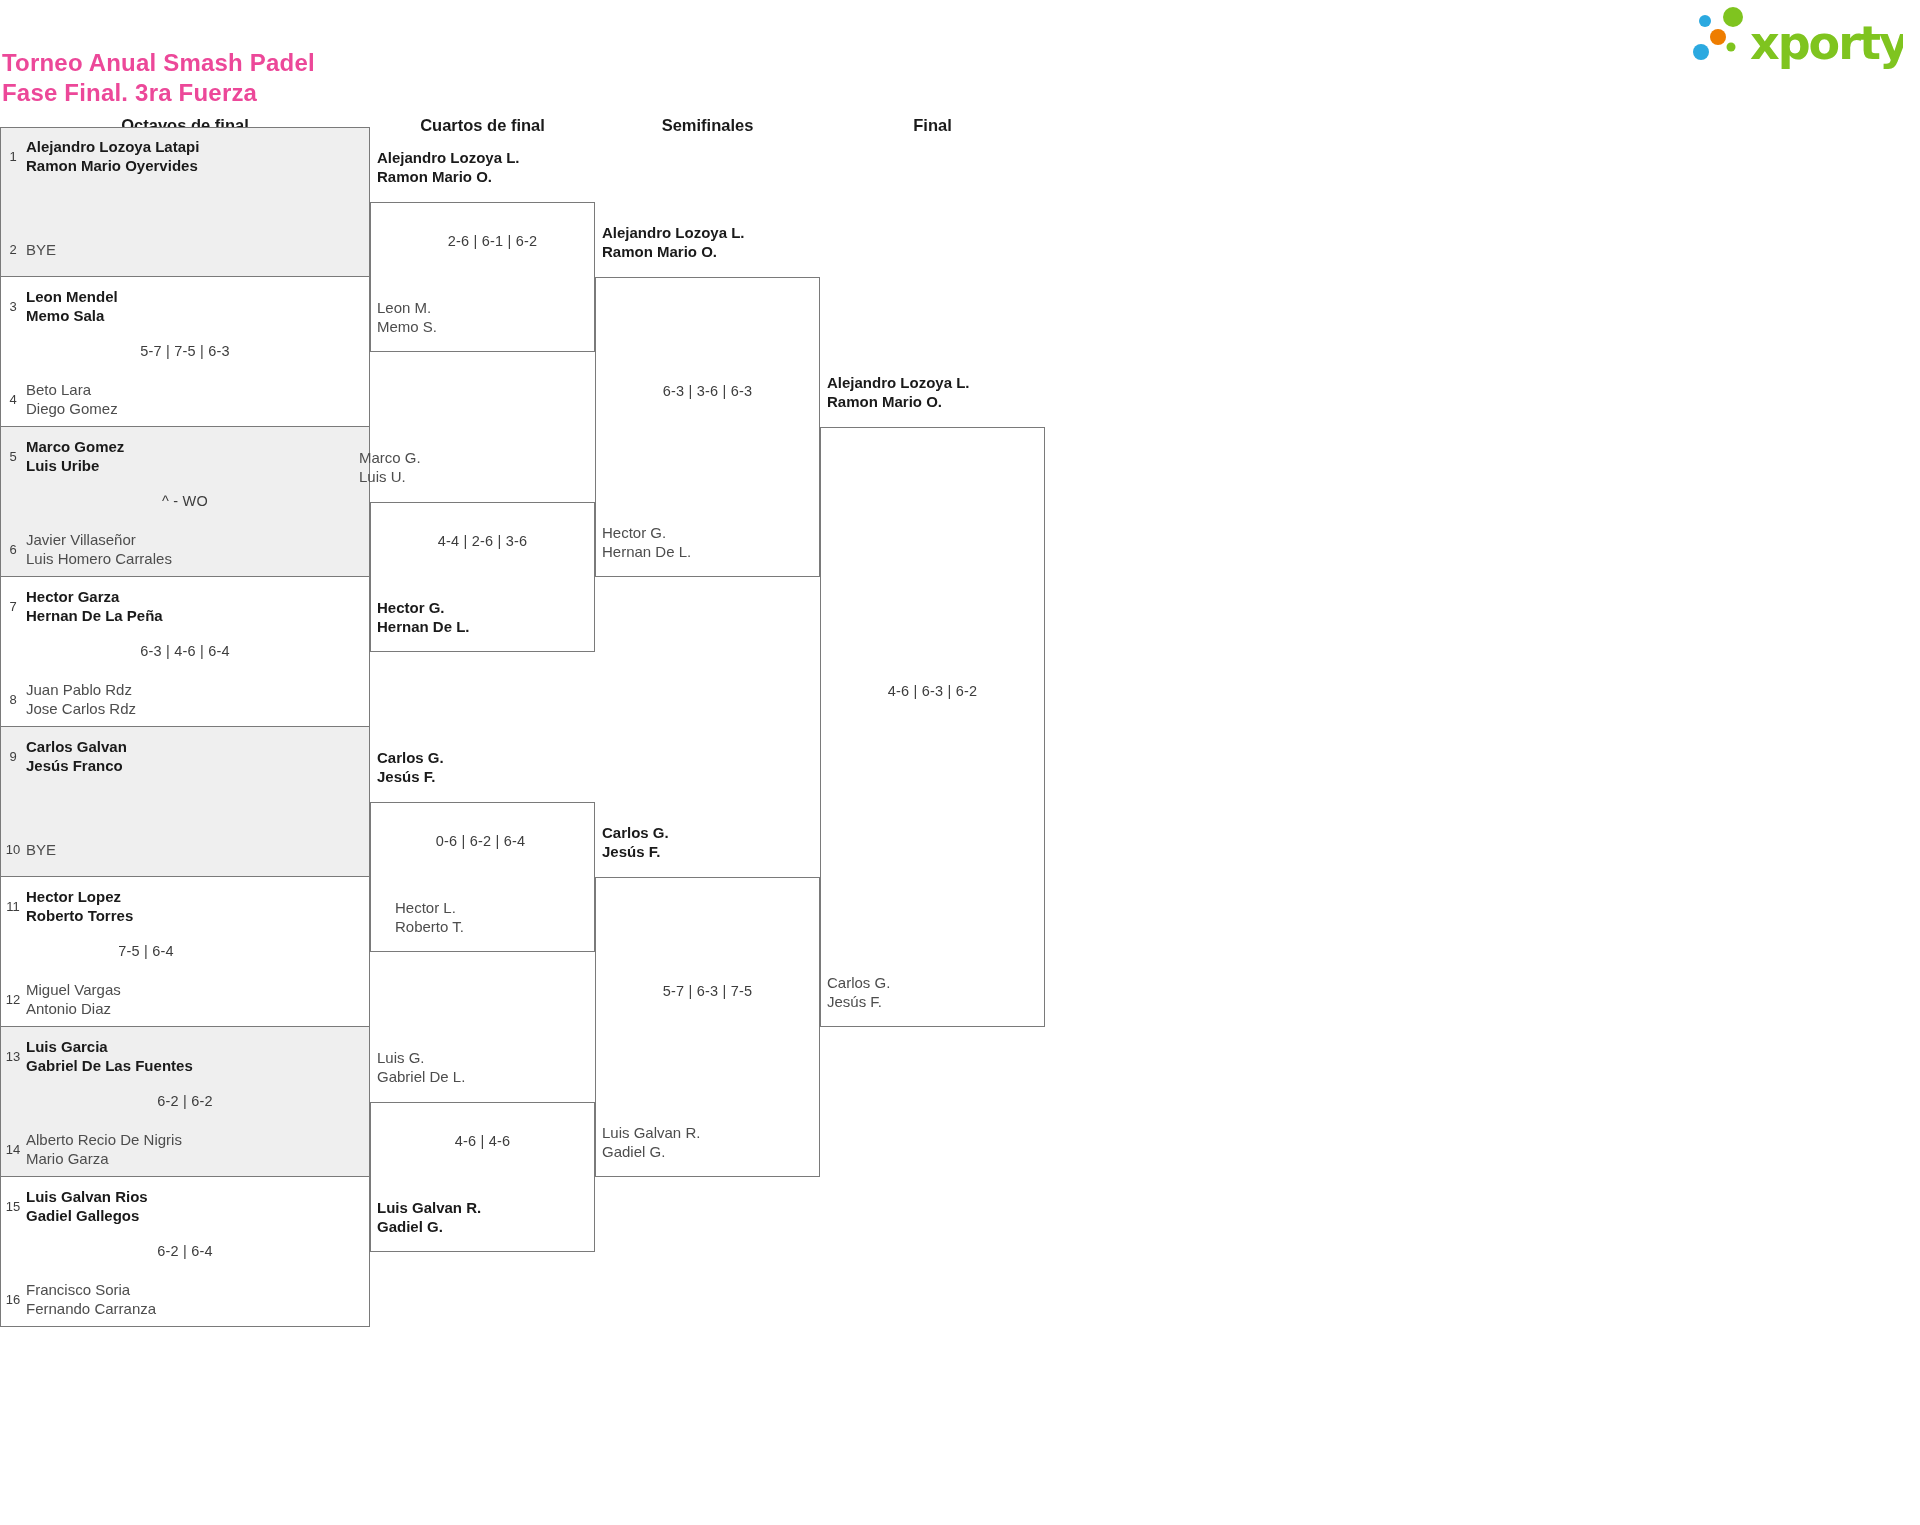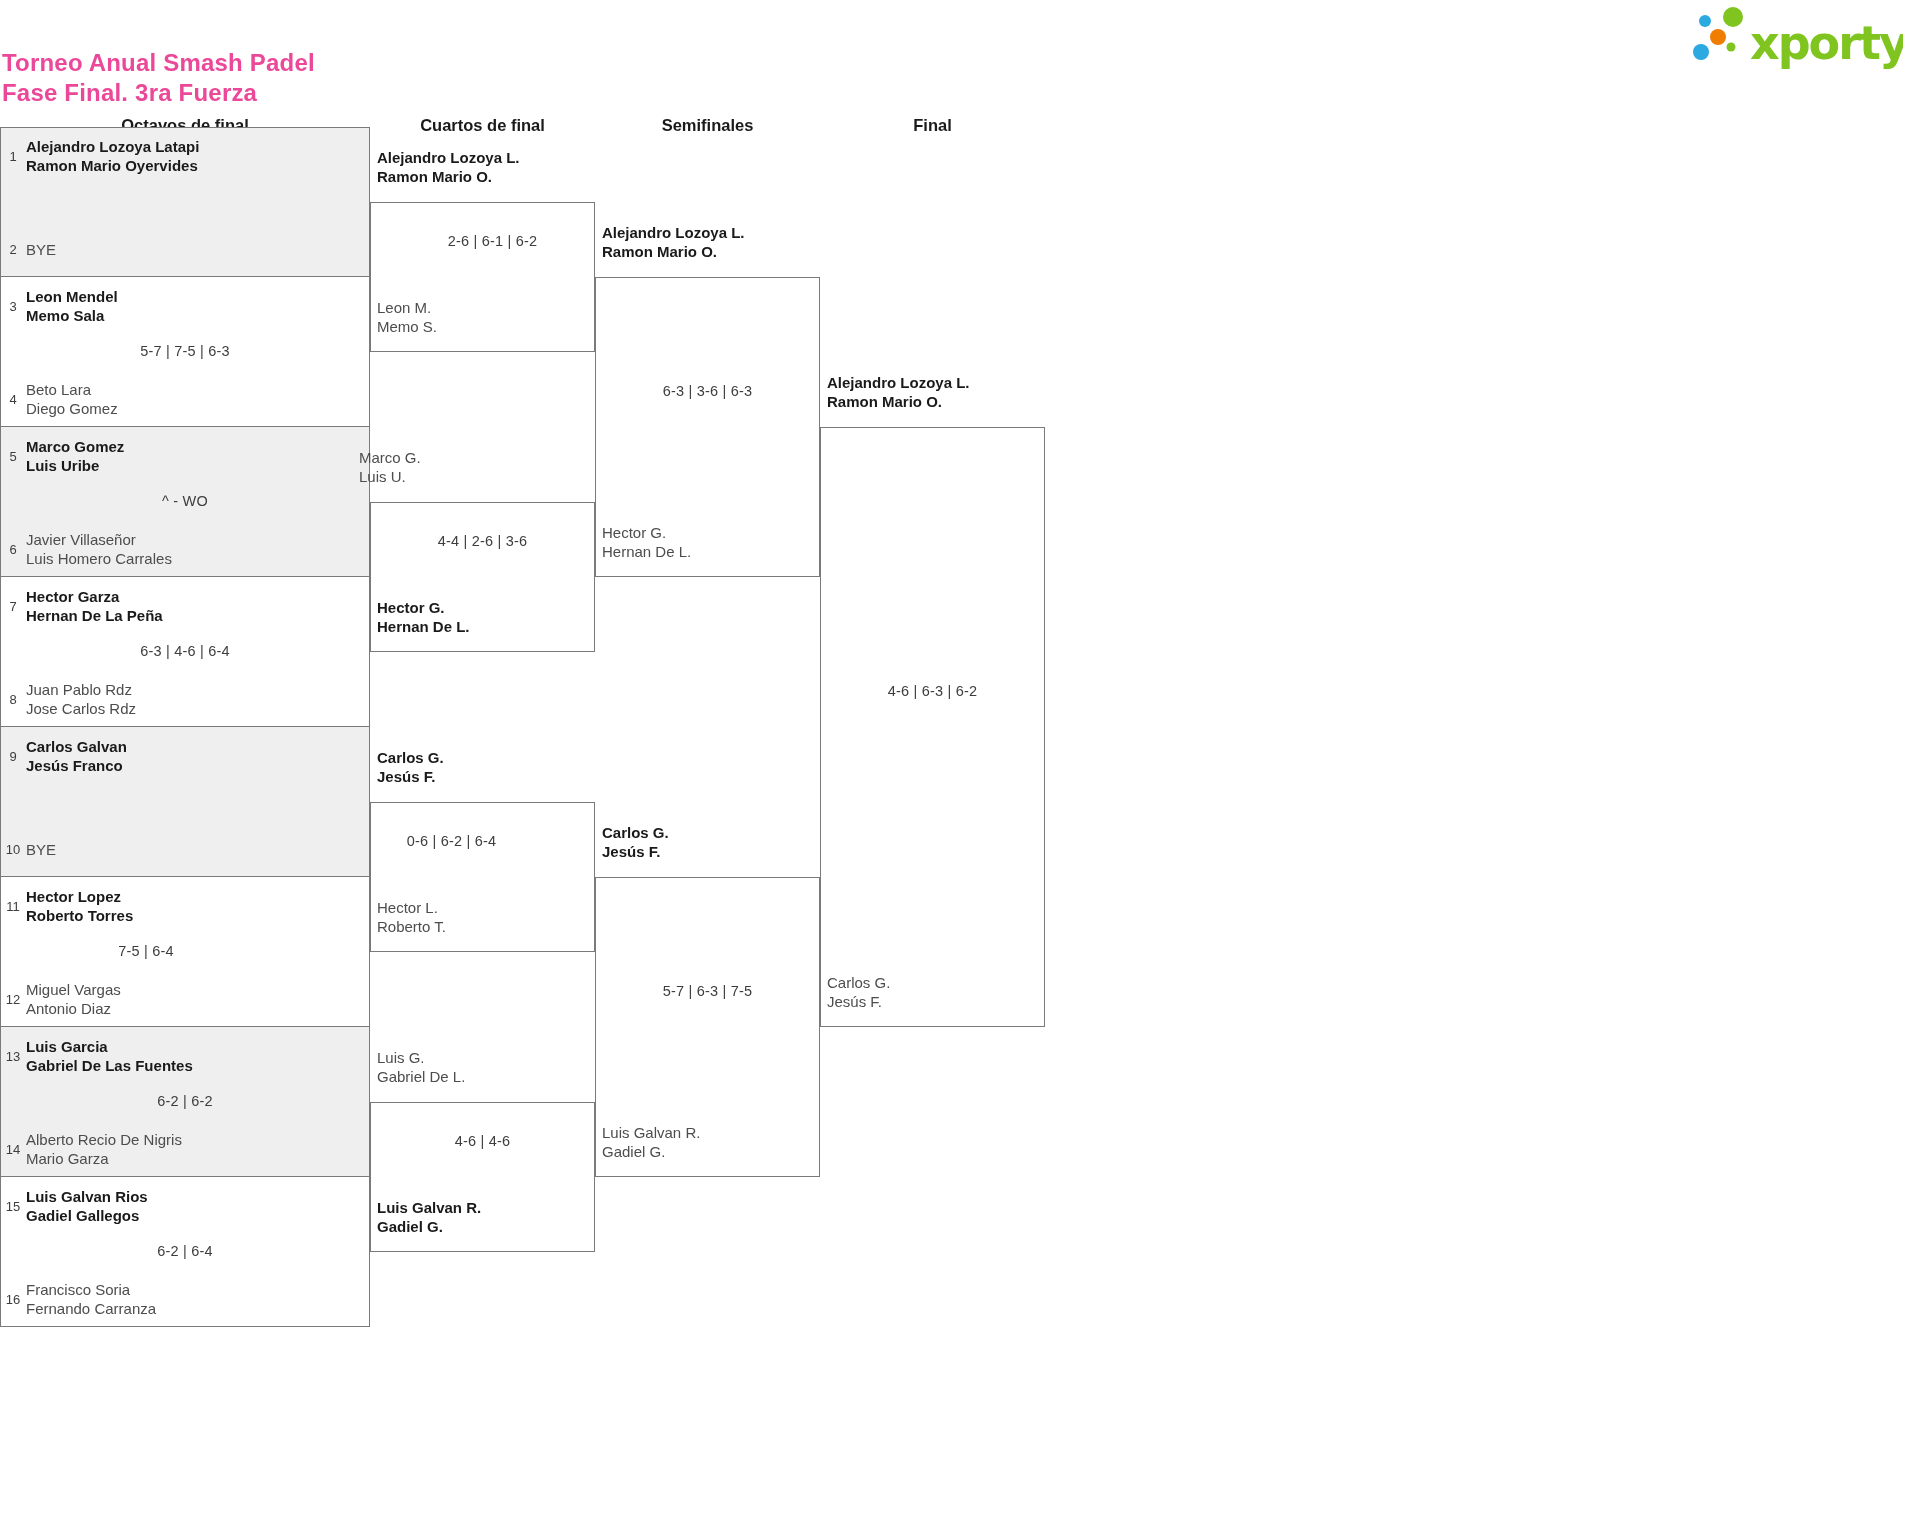--- a/index.html
+++ b/index.html
@@ -220,22 +220,22 @@
     <div class="nline">Hernan De L.</div>
   </div>
 </div>
 
 <div class="abs entry" style="left:377px;top:748px;width:212px">
   <div class="names winner">
     <div class="nline">Carlos G.</div>
     <div class="nline">Jesús F.</div>
   </div>
 </div>
-<div class="abs score" style="left:355px;top:833px;width:193px">0-6 | 6-2 | 6-4</div>
-<div class="abs entry" style="left:377px;top:898px;width:212px">
+<div class="abs score" style="left:384px;top:833px;width:193px">0-6 | 6-2 | 6-4</div>
+<div class="abs entry" style="left:395px;top:898px;width:212px">
   <div class="names loser">
     <div class="nline">Hector L.</div>
     <div class="nline">Roberto T.</div>
   </div>
 </div>
 
 <div class="abs entry" style="left:377px;top:1048px;width:212px">
   <div class="names loser">
     <div class="nline">Luis G.</div>
     <div class="nline">Gabriel De L.</div>

